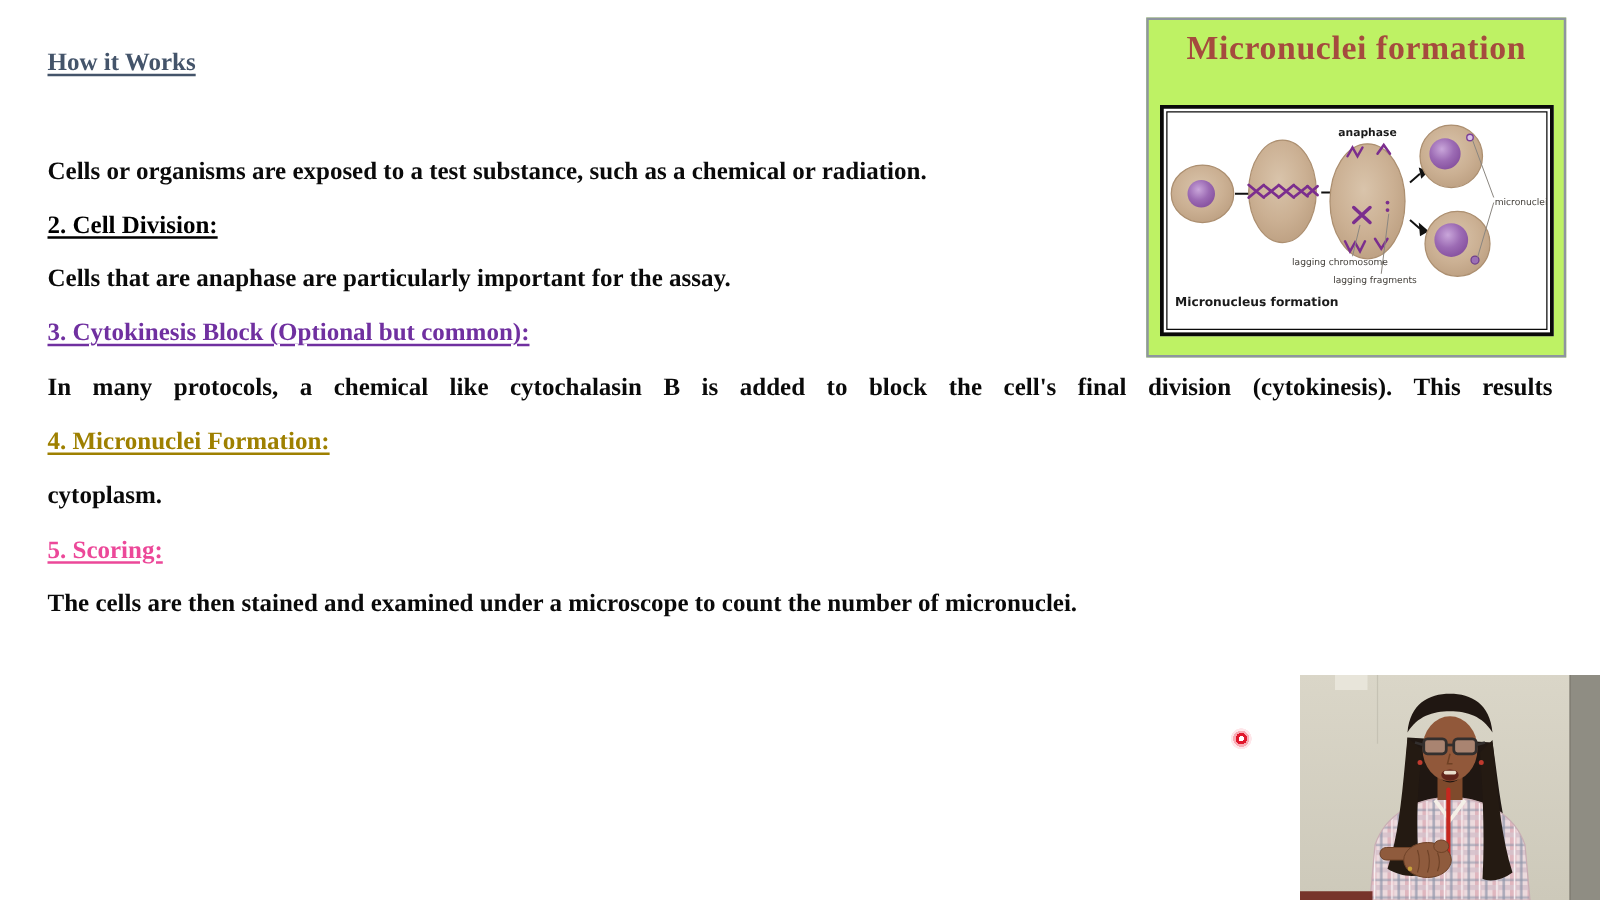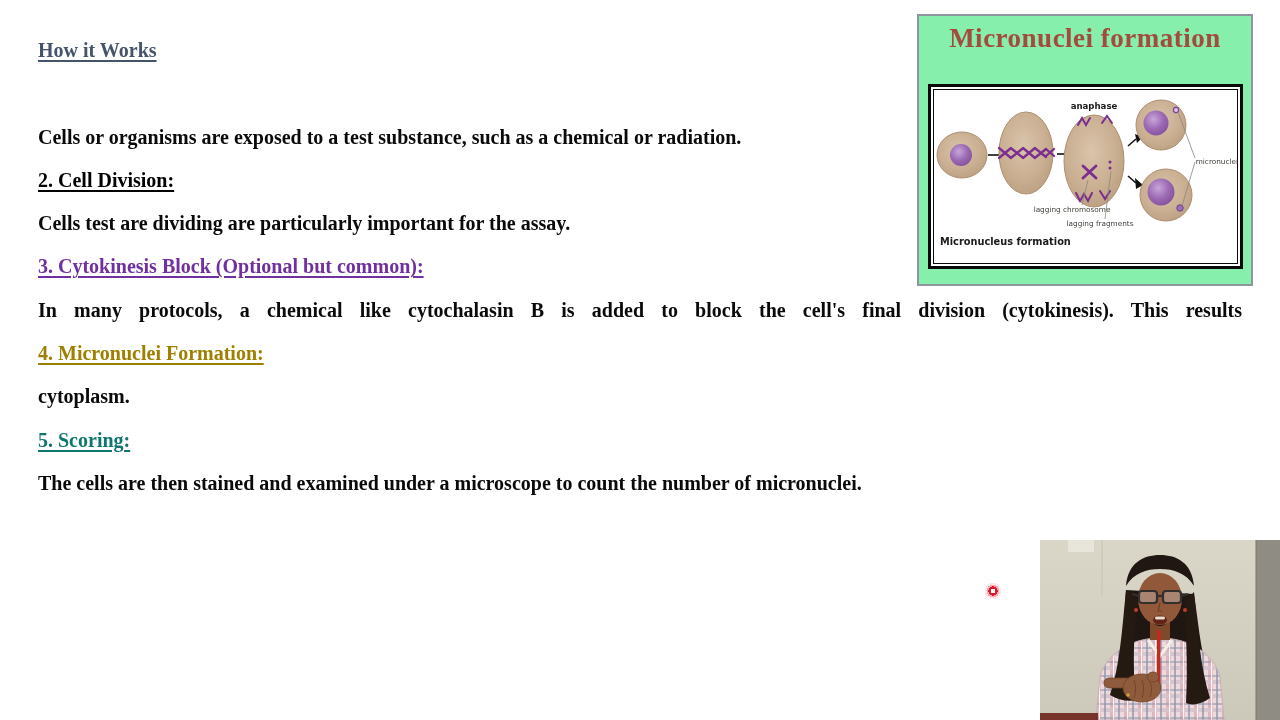--- a/index.html
+++ b/index.html
@@ -20,26 +20,26 @@
     text-align: justify;
     text-align-last: justify;
     word-spacing: 0.05em;
   }
   .head { text-decoration: underline; text-underline-offset: 3px; }
   .title-head { color: #44546A; }
   .s1 { color: #E0762F; text-align: right; }
   .s2 { color: #000000; }
   .s3 { color: #7030A0; }
   .s4 { color: #9E8000; }
-  .s5 { color: #0f766e; text-decoration: underline; }
+  .s5 { color: #ec4899; text-decoration: underline; }
 
   
   .figure {
     position: absolute; left: 917px; top: 14px; width: 336px; height: 272px;
-    background: #86efac; border: 2px solid #8E959F;
+    background: #bef264; border: 2px solid #8E959F;
   }
   .figure-title {
     margin-top: 7px; text-align: center;
     font-size: 27px; font-weight: bold; color: #A54B3E; letter-spacing: 0.5px;
   }
   .figure-box {
     position: absolute; left: 9px; top: 68px; width: 315px; height: 185px;
     background: #ffffff; border: 3px solid #0a0a0a;
     box-shadow: inset 0 0 0 2px #ffffff, inset 0 0 0 3px #0a0a0a;
   }
@@ -70,21 +70,21 @@
 </head>
 <body>
 
 <div class="content">
   <div class="line head title-head">How it Works</div>
 
   <div class="line head s1">1. Cell Treatment:</div>
   <div class="line body">Cells or organisms are exposed to a test substance, such as a chemical or radiation.</div>
 
   <div class="line head s2">2. Cell Division:</div>
-  <div class="line body">Cells test are dividing are particularly important for the assay.</div>
+  <div class="line body">Cells that are anaphase are particularly important for the assay.</div>
 
   <div class="line head s3">3. Cytokinesis Block (Optional but common):</div>
   <div class="line body just">In many protocols, a chemical like cytochalasin B is added to block the cell's final division (cytokinesis). This results</div>
 
   <div class="line head s4">4. Micronuclei Formation:</div>
   <div class="line body">cytoplasm.</div>
 
   <div class="line head s5">5. Scoring:</div>
   <div class="line body">The cells are then stained and examined under a microscope to count the number of micronuclei.</div>
 </div>

